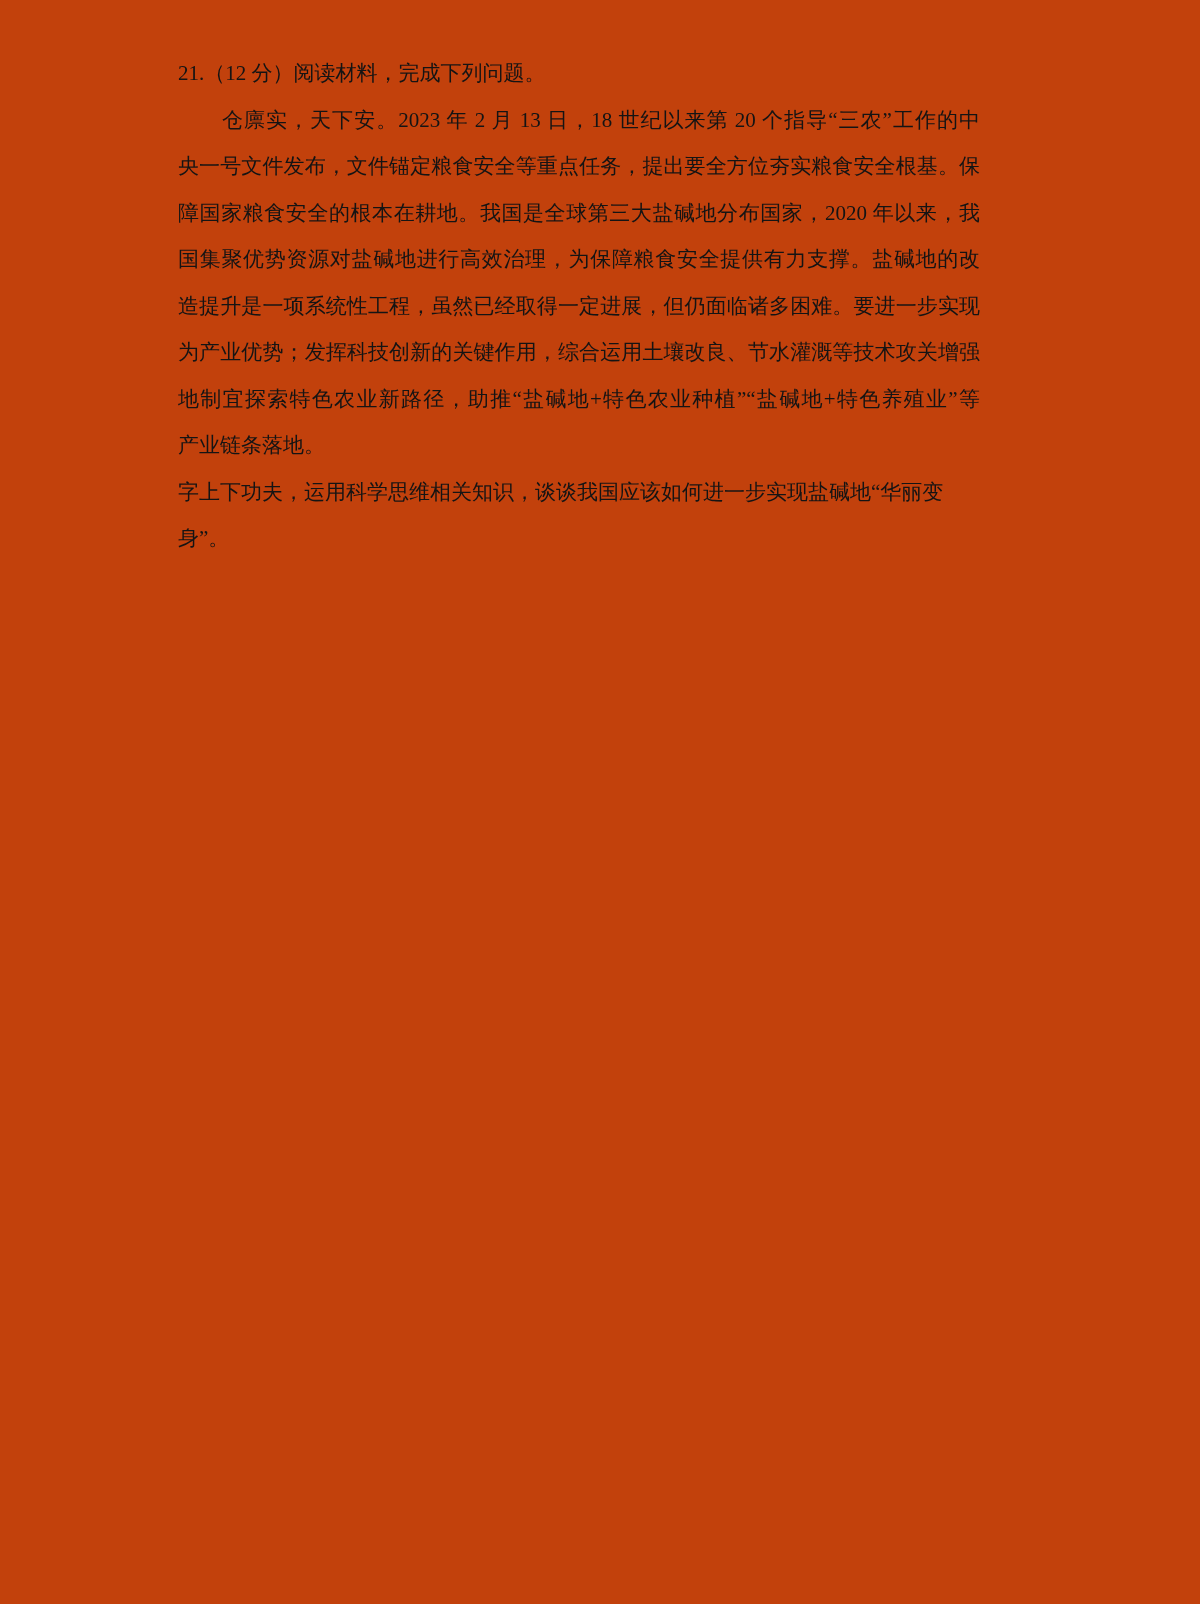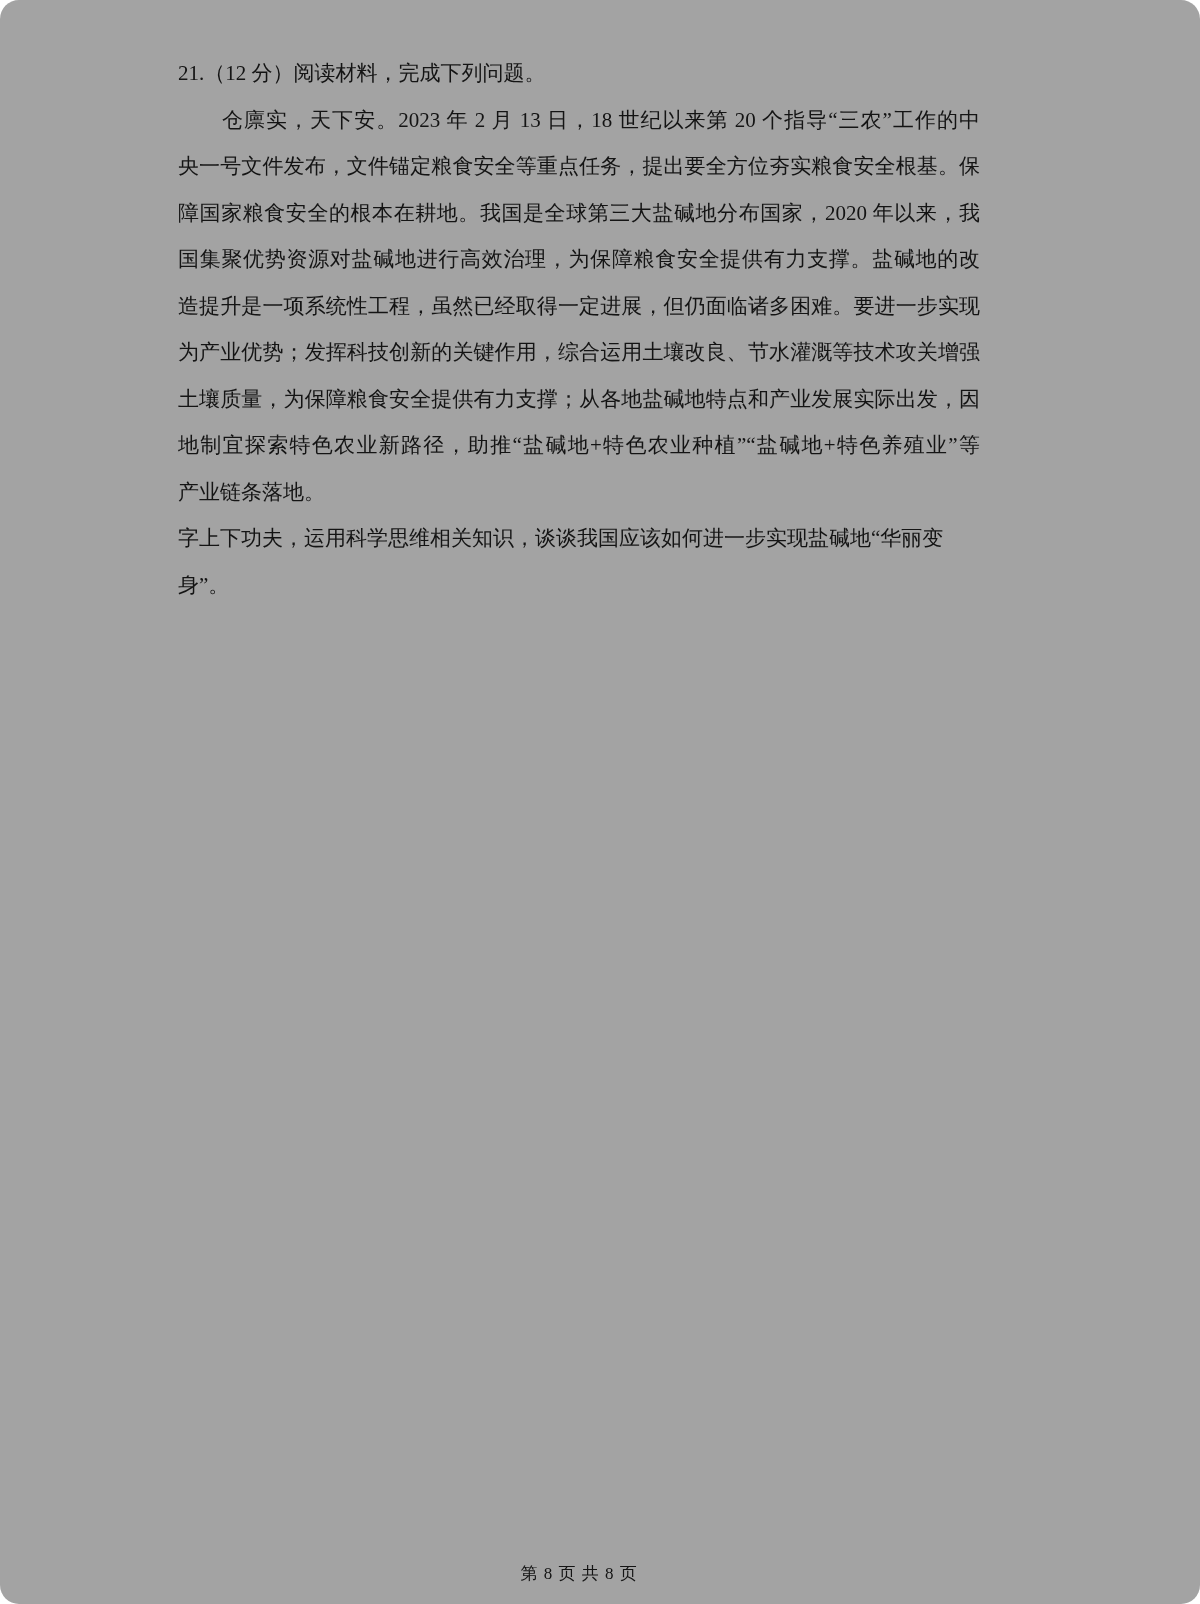--- a/index.html
+++ b/index.html
@@ -11,22 +11,21 @@
     width: 1200px;
     height: 1604px;
     position: relative;
     font-family: "Liberation Serif", "DejaVu Serif", serif;
     color: #141414;
     overflow: hidden;
   }
   .sheet {
     position: absolute;
     inset: 0;
-    background: #a3a3a3;
-    border-radius: 19px;
+    background: #c2410c;
   }
   .textblock {
     position: absolute;
     left: 178px;
     top: 50px;
     width: 802px;
     font-size: 21px;
   }
   .line {
     line-height: 46.5px;
@@ -73,25 +72,23 @@
 
     <div class="line justify">障国家粮食安全的根本在耕地。我国是全球第三大盐碱地分布国家，2020 年以来，我</div>
 
     <div class="line justify">国集聚优势资源对盐碱地进行高效治理，为保障粮食安全提供有力支撑。盐碱地的改</div>
 
     <div class="line justify">造提升是一项系统性工程，虽然已经取得一定进展，但仍面临诸多困难。要进一步实现</div>
 
 
     <div class="line justify">为产业优势；发挥科技创新的关键作用，综合运用土壤改良、节水灌溉等技术攻关增强</div>
 
-    <div class="line justify">土壤质量，为保障粮食安全提供有力支撑；从各地盐碱地特点和产业发展实际出发，因</div>
 
     <div class="line justify">地制宜探索特色农业新路径，助推“盐碱地+特色农业种植”“盐碱地+特色养殖业”等</div>
 
     <div class="line plain">产业链条落地。</div>
 
     <div class="line plain">字上下功夫，运用科学思维相关知识，谈谈我国应该如何进一步实现盐碱地“华丽变身”。</div>
 
   </div>
 
-  <div class="footer">第 8 页 共 8 页</div>
 
 </div>
 
 </body></html>

